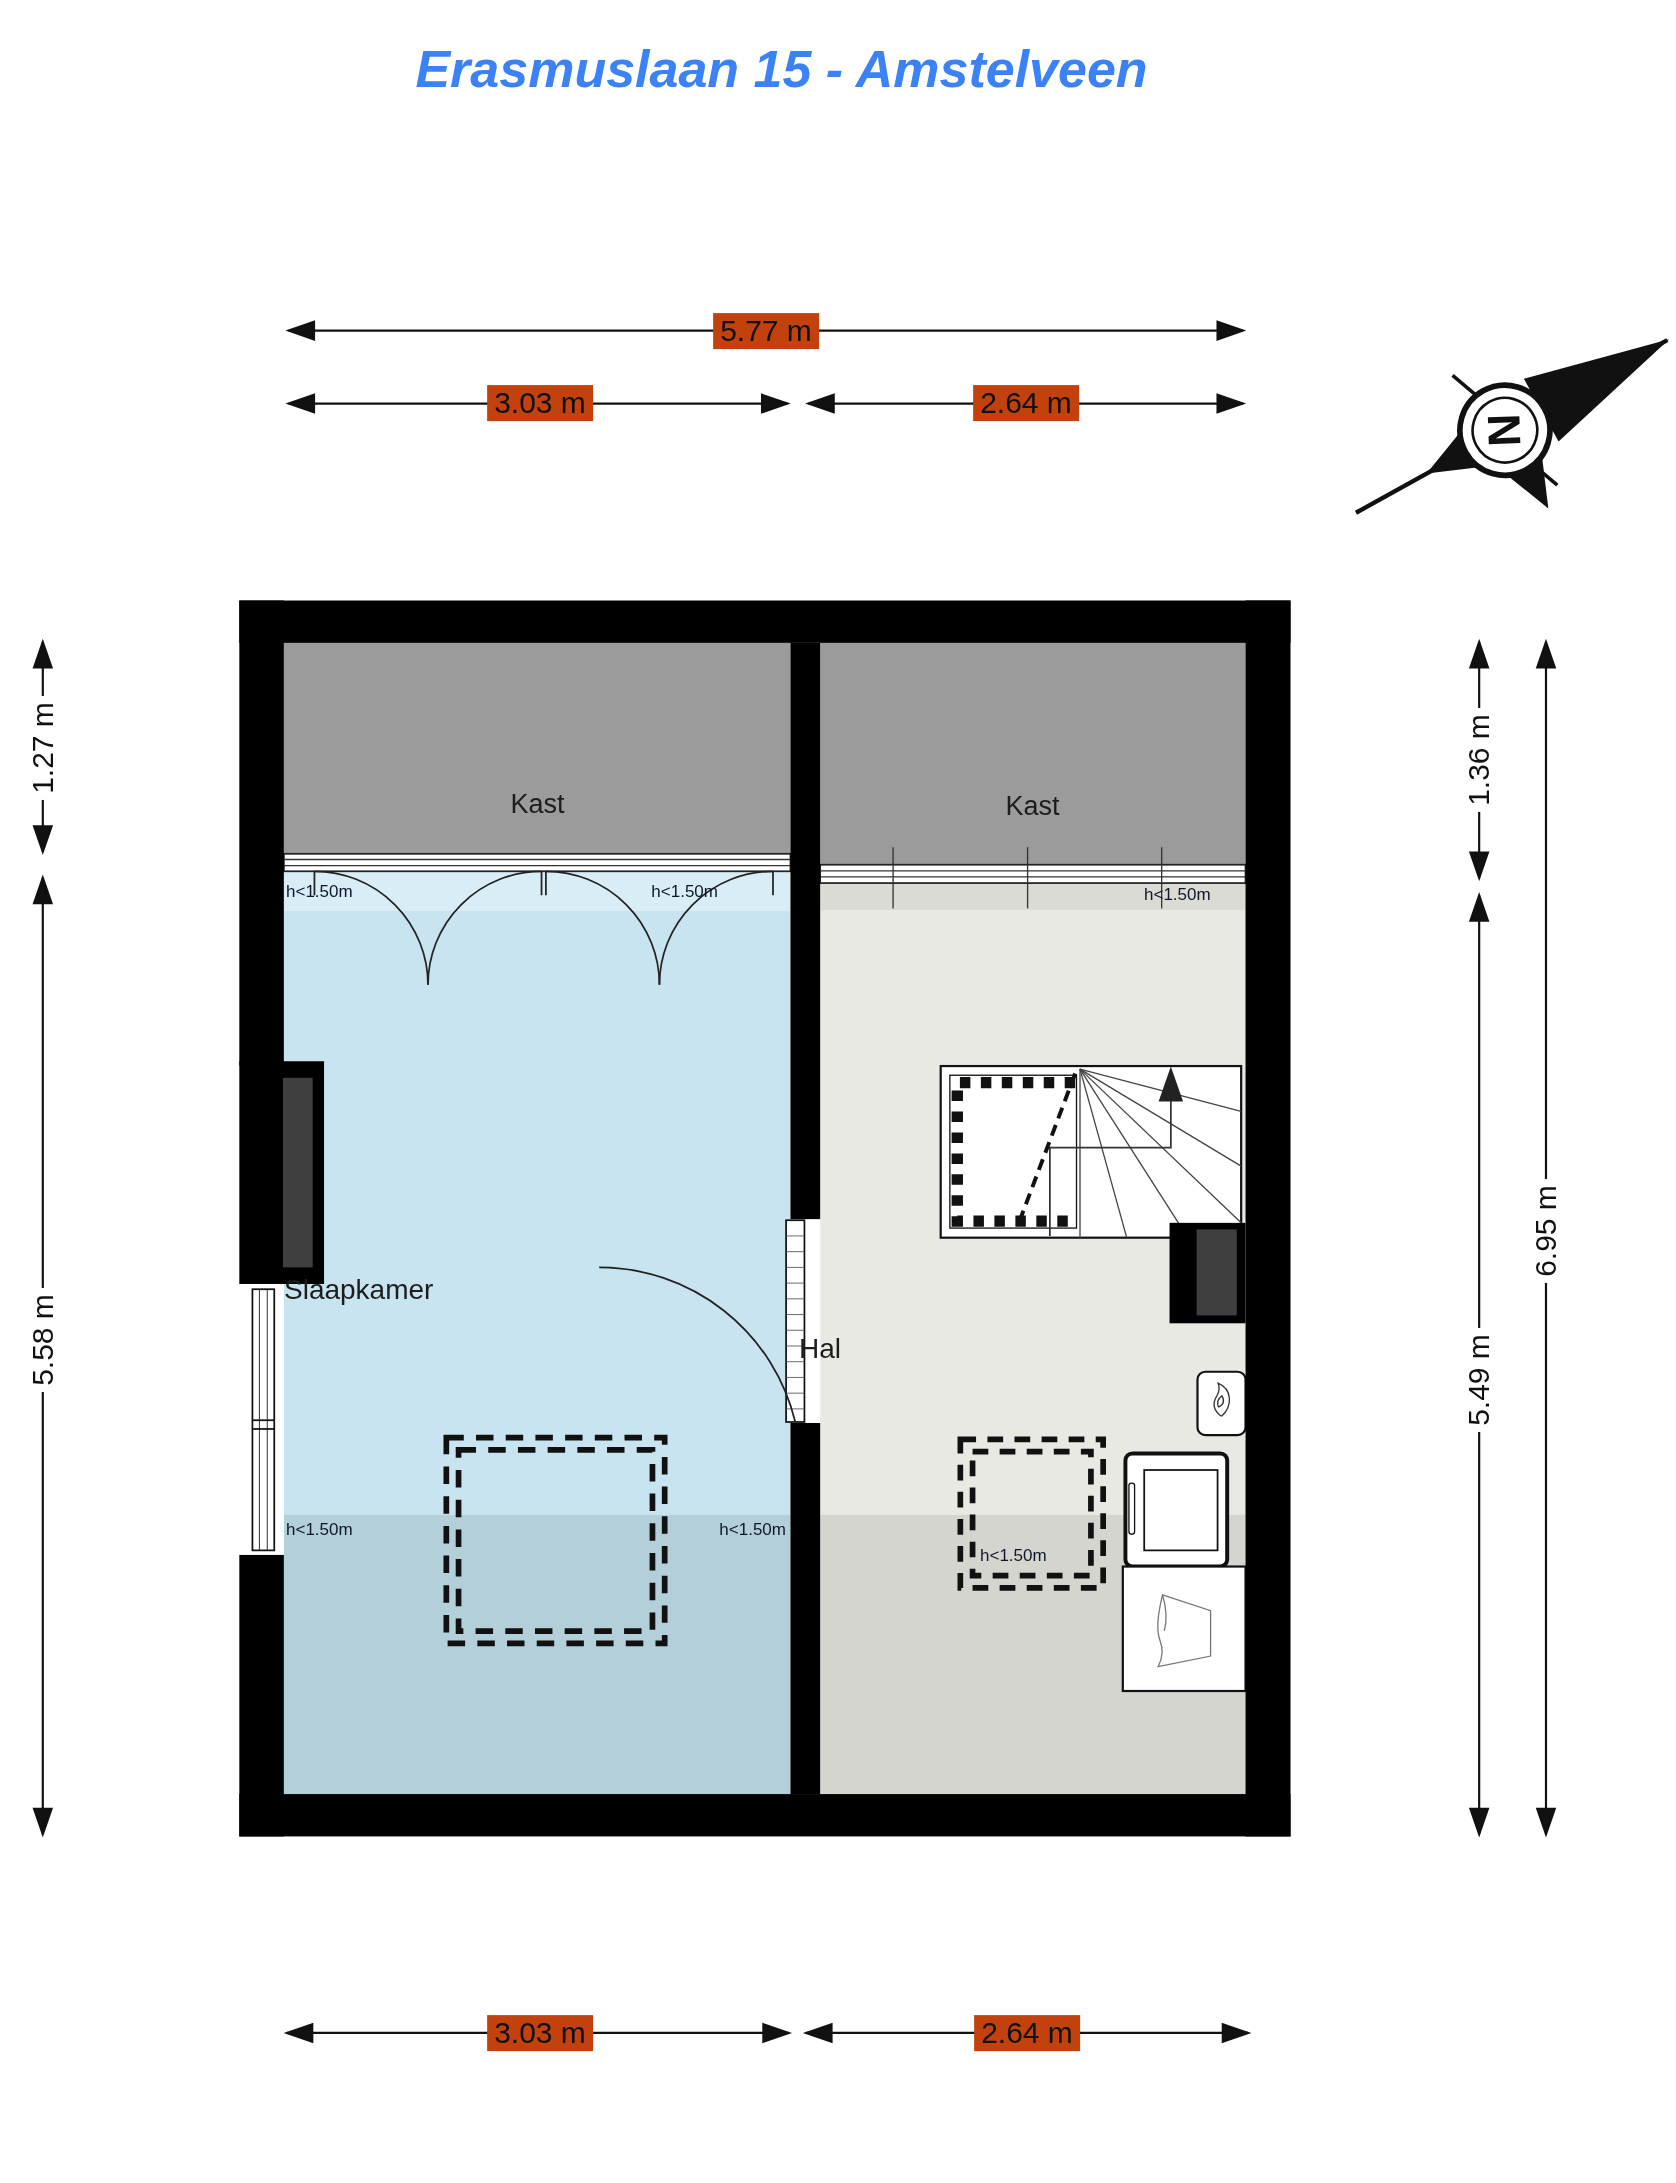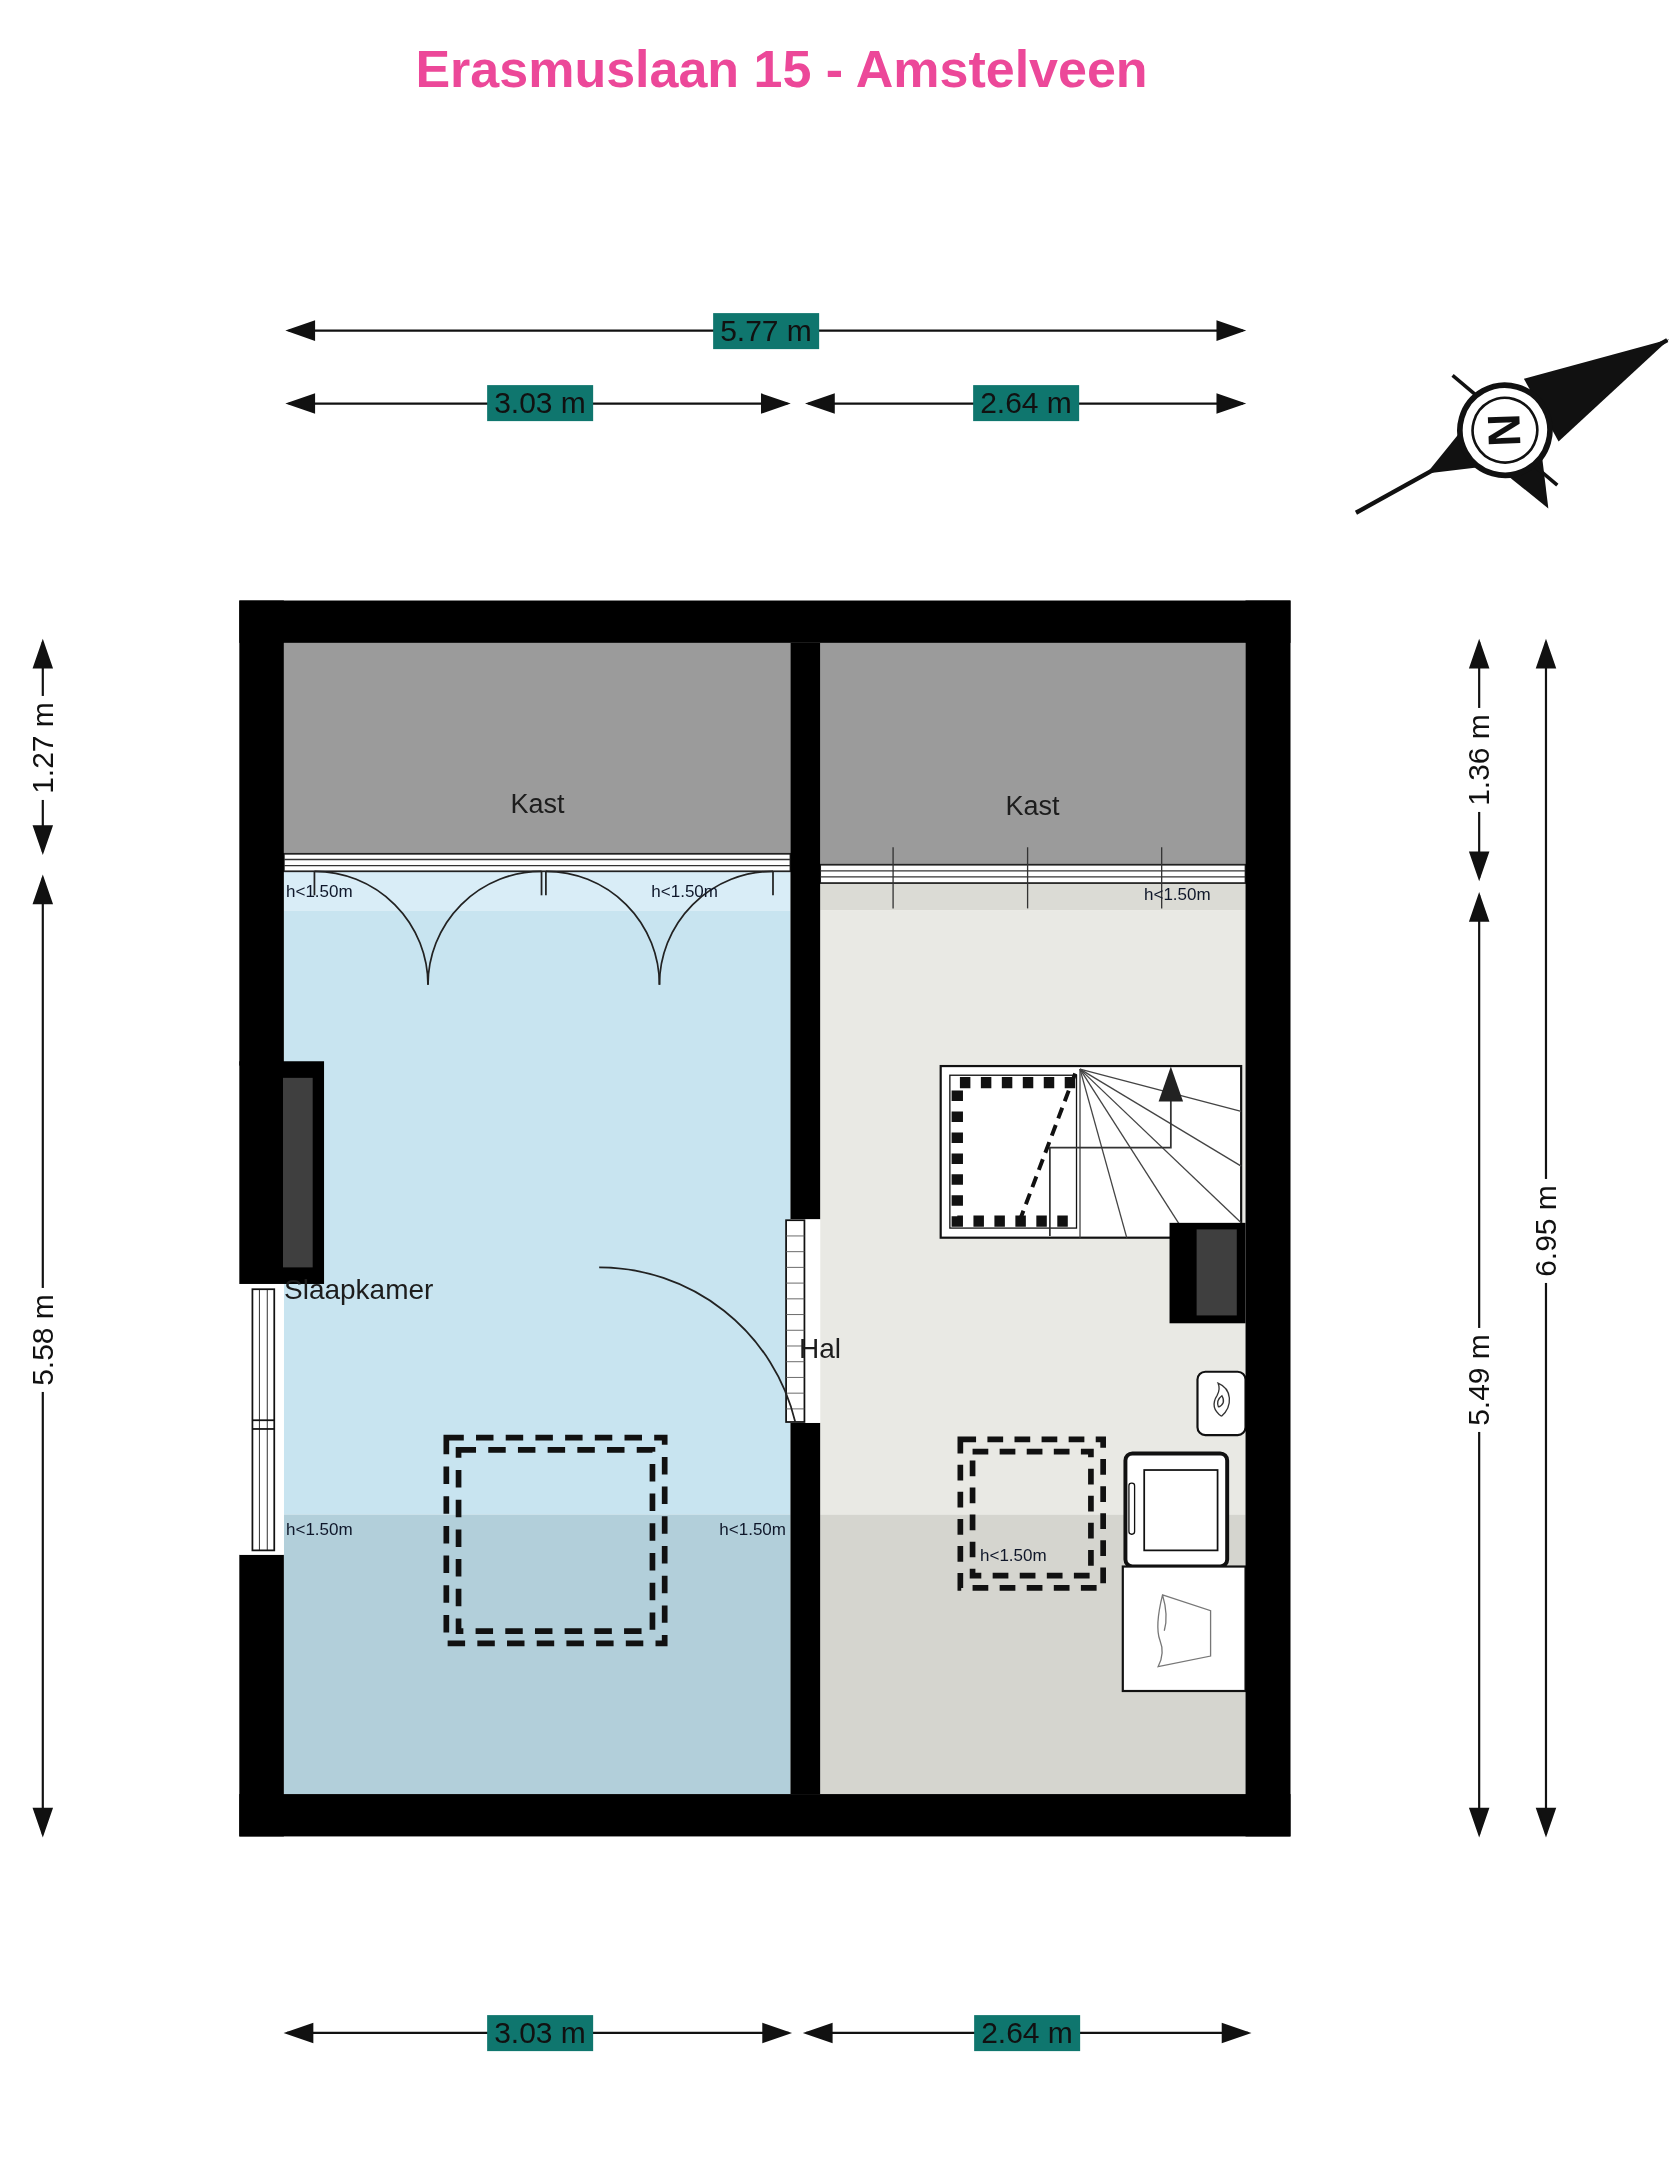--- a/index.html
+++ b/index.html
@@ -1,25 +1,25 @@
 <!DOCTYPE html>
 <html style="font-size:7px"><head>
 <meta charset="utf-8">
 <style>
   html,body{margin:0;padding:0;background:#ffffff;}
   .page{position:relative;width:1677px;height:2371px;background:#ffffff;overflow:hidden;
         font-family:"Liberation Sans", sans-serif;color:#111;}
   .abs{position:absolute;}
   .title{left:0;top:38px;width:1563px;text-align:center;font-weight:bold;
-         font-size:52px;line-height:1.22;color:#ec4899;}
+         font-size:52px;line-height:1.22;color:#3b82f6;font-style:italic;}
   .roomlabel{font-size:28px;color:#1d1d1d;}
   .sublabel{font-size:25px;color:#1d1d1d;text-align:center;}
   .kastlabel{font-size:27px;color:#1d1d1d;text-align:center;}
   .hlabel{font-size:17px;color:#0f172a;white-space:nowrap;}
-  .dim{font-size:30px;color:#111;background:#0f766e;padding:0.9px 7px;white-space:nowrap;
+  .dim{font-size:30px;color:#111;background:#c2410c;padding:0.9px 7px;white-space:nowrap;
        transform:translate(-50%,-50%);}
   .dimv{font-size:30px;color:#111;background:#ffffff;padding:0.9px 6.1px;white-space:nowrap;
         transform:translate(-50%,-50%) rotate(-90deg);}
   svg{position:absolute;left:0;top:0;}
 </style>
 </head>
 <body>
 
 <div class="page">
 

